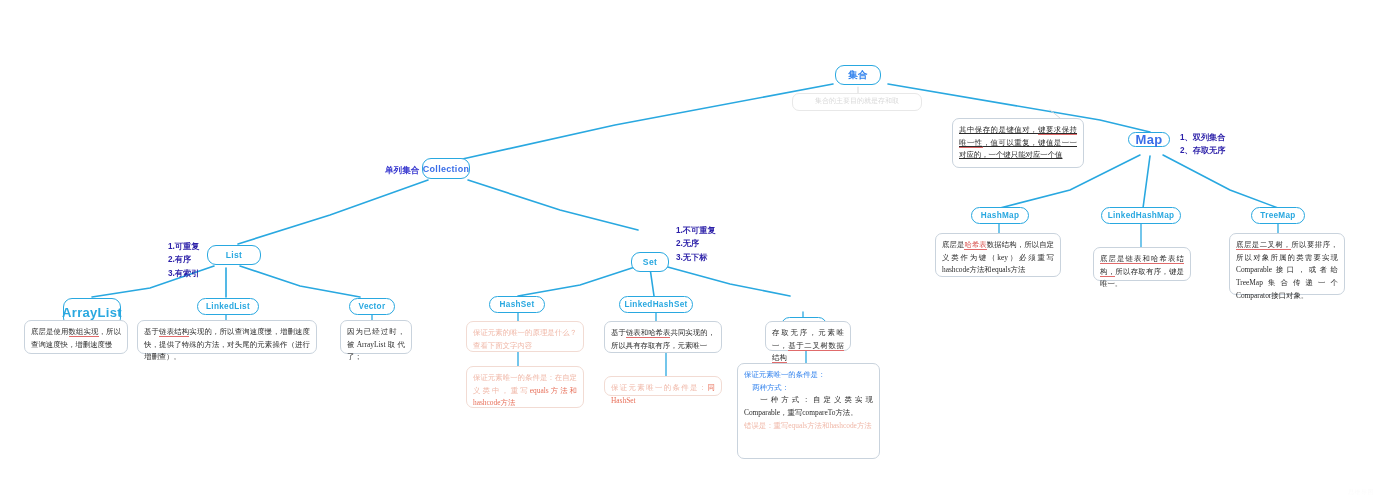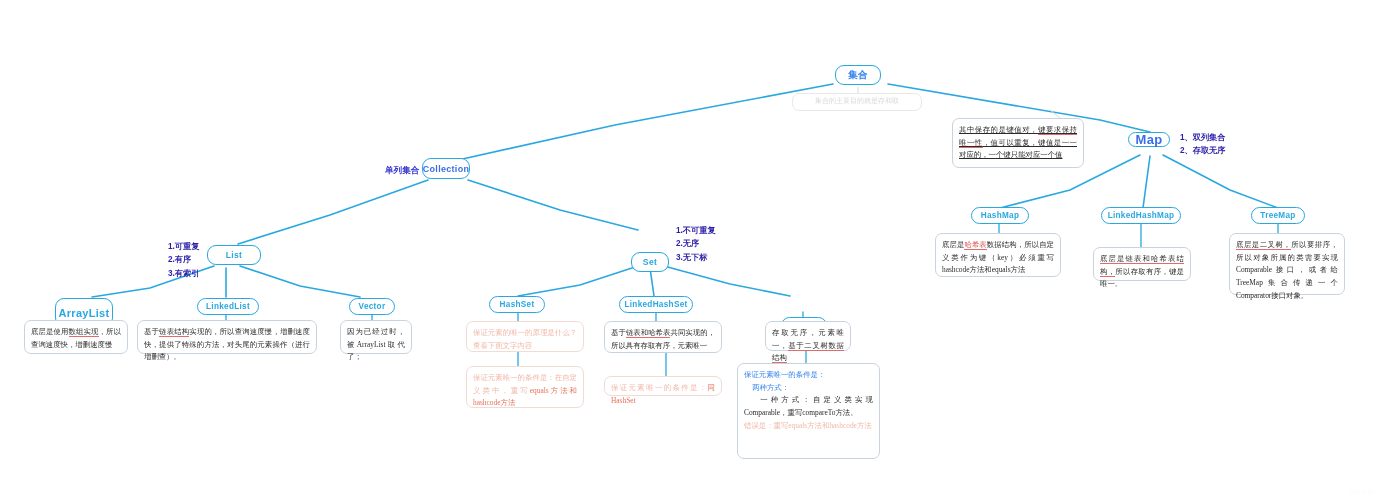--- a/index.html
+++ b/index.html
@@ -118,21 +118,21 @@
 
   <div class="slabel navy" style="left:168px;top:240px;">
     <div>1.可重复</div>
     <div>2.有序</div>
     <div>3.有索引</div>
   </div>
   <div class="node lvl3" style="left:207px;top:245px;width:54px;height:20px;font-size:8.6px;">
     <span>List</span>
   </div>
 
-  <div class="node lvl3" style="left:55px;top:298px;width:58px;height:29px;font-size:11px;">
+  <div class="node lvl3" style="left:63px;top:298px;width:58px;height:29px;font-size:13px;">
     <span>ArrayList</span>
   </div>
   <div class="note" style="left:24px;top:320px;width:104px;height:34px;">
     <span>底层是使用<span class="u">数组实现</span>，所以查询速度快，增删速度慢</span>
   </div>
 
   <div class="node lvl3" style="left:197px;top:298px;width:62px;height:17px;font-size:8.2px;">
     <span>LinkedList</span>
   </div>
   <div class="note" style="left:137px;top:320px;width:180px;height:34px;">

